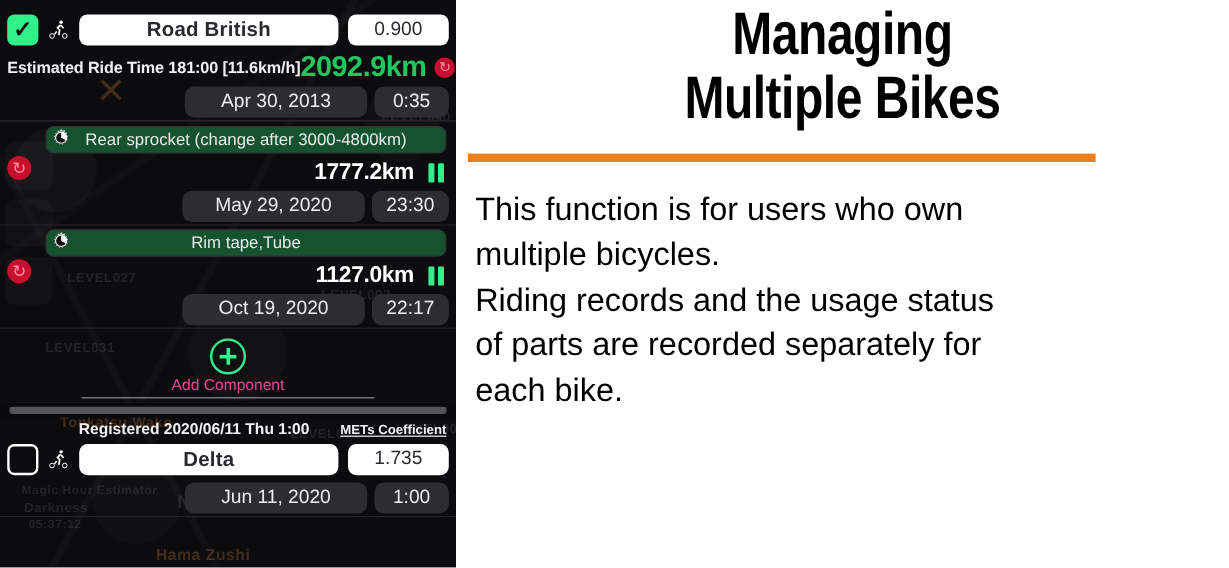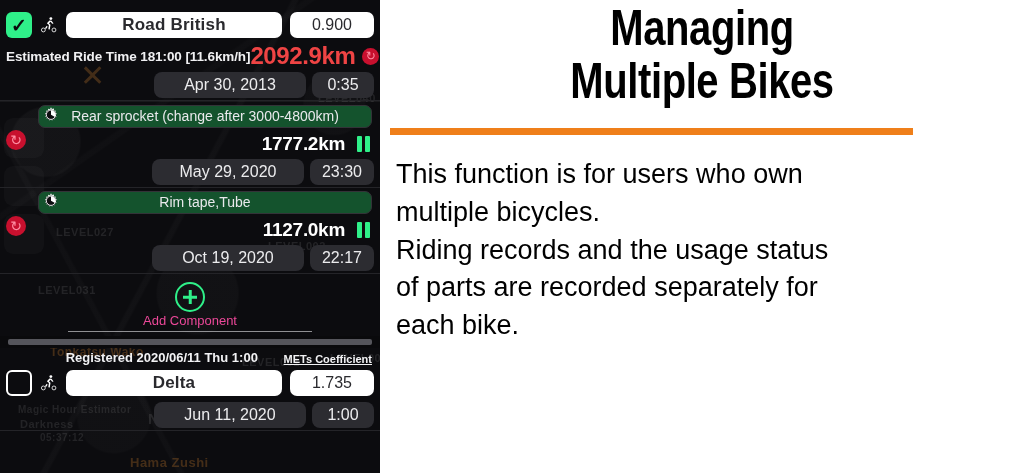--- a/index.html
+++ b/index.html
@@ -43,21 +43,21 @@
   .name-field{ flex:1 1 auto; height:26px; background:#fff; border-radius:7px;
                display:flex;align-items:center;justify-content:center;
                color:#2a2a2e; font-size:17px; font-weight:bold; letter-spacing:.2px; }
   .mets-field{ flex:0 0 84px; height:26px; background:#fff; border-radius:7px;
                display:flex;align-items:center;justify-content:center;
                color:#2a2a2e; font-size:16px; }
 
   .est-row{ display:flex; align-items:center; padding:0 6px; height:28px; }
   .est-text{ color:#f0f0f2; font-size:13.5px; font-weight:bold; letter-spacing:-.1px; white-space:nowrap; }
   .est-spacer{ flex:1 1 auto; }
-  .big-km{ color:#ef4444; font-size:24px; font-weight:bold; letter-spacing:-.4px; }
+  .big-km{ color:#22c55e; font-size:24px; font-weight:bold; letter-spacing:-.4px; }
   .reset-ic{ width:17px;height:17px;border-radius:50%;background:#c8102e;margin-left:7px;
              flex:0 0 17px; position:relative; }
   .reset-ic::after{ content:"↻"; position:absolute; inset:0; color:#ff8fa3; font-size:12px;
                     line-height:17px; text-align:center; }
 
   .date-row{ display:flex; align-items:center; justify-content:flex-end; gap:6px;
              padding:0 6px 0 6px; height:30px; }
   .pill{ background:#2c2c31; border-radius:8px; color:#ececee; font-size:16px;
          display:flex;align-items:center;justify-content:center; height:26px; }
   .pill.date{ min-width:152px; padding:0 12px; }
@@ -127,21 +127,21 @@
     <div class="bg-x" style="left:80px; top:58px;">✕</div>
     <div class="bg-label" style="left:318px; top:92px;">LEVEL040</div>
     <div class="bg-label" style="left:56px;  top:226px;">LEVEL027</div>
     <div class="bg-label" style="left:268px; top:240px;">LEVEL002</div>
     <div class="bg-label" style="left:38px;  top:284px;">LEVEL031</div>
     <div class="bg-label" style="left:242px; top:356px;">LEVEL001</div>
     <div class="bg-label" style="left:330px; top:352px;">LEVEL007</div>
     <div class="bg-label" style="left:148px; top:410px; font-size:15px;">NAKAHARA</div>
     <div class="bg-label" style="left:18px;  top:404px; font-size:10px;">Magic Hour Estimator</div>
     <div class="bg-label" style="left:20px;  top:418px;">Darkness</div>
-    <div class="bg-label" style="left:40px;  top:432px; font-size:10px;">05:37:12</div>
+    <div class="bg-label" style="left:24px;  top:432px; font-size:10px;">05:37:12</div>
     <div class="bg-label orange" style="left:50px; top:345px; font-size:12px;">Tonkatsu Wako</div>
     <div class="bg-label orange" style="left:130px; top:455px; font-size:13px;">Hama Zushi</div>
 
     <div class="scroll-area">
 
       <div style="height:8px;"></div>
 
       <div>
 
         <div class="bike-head">

